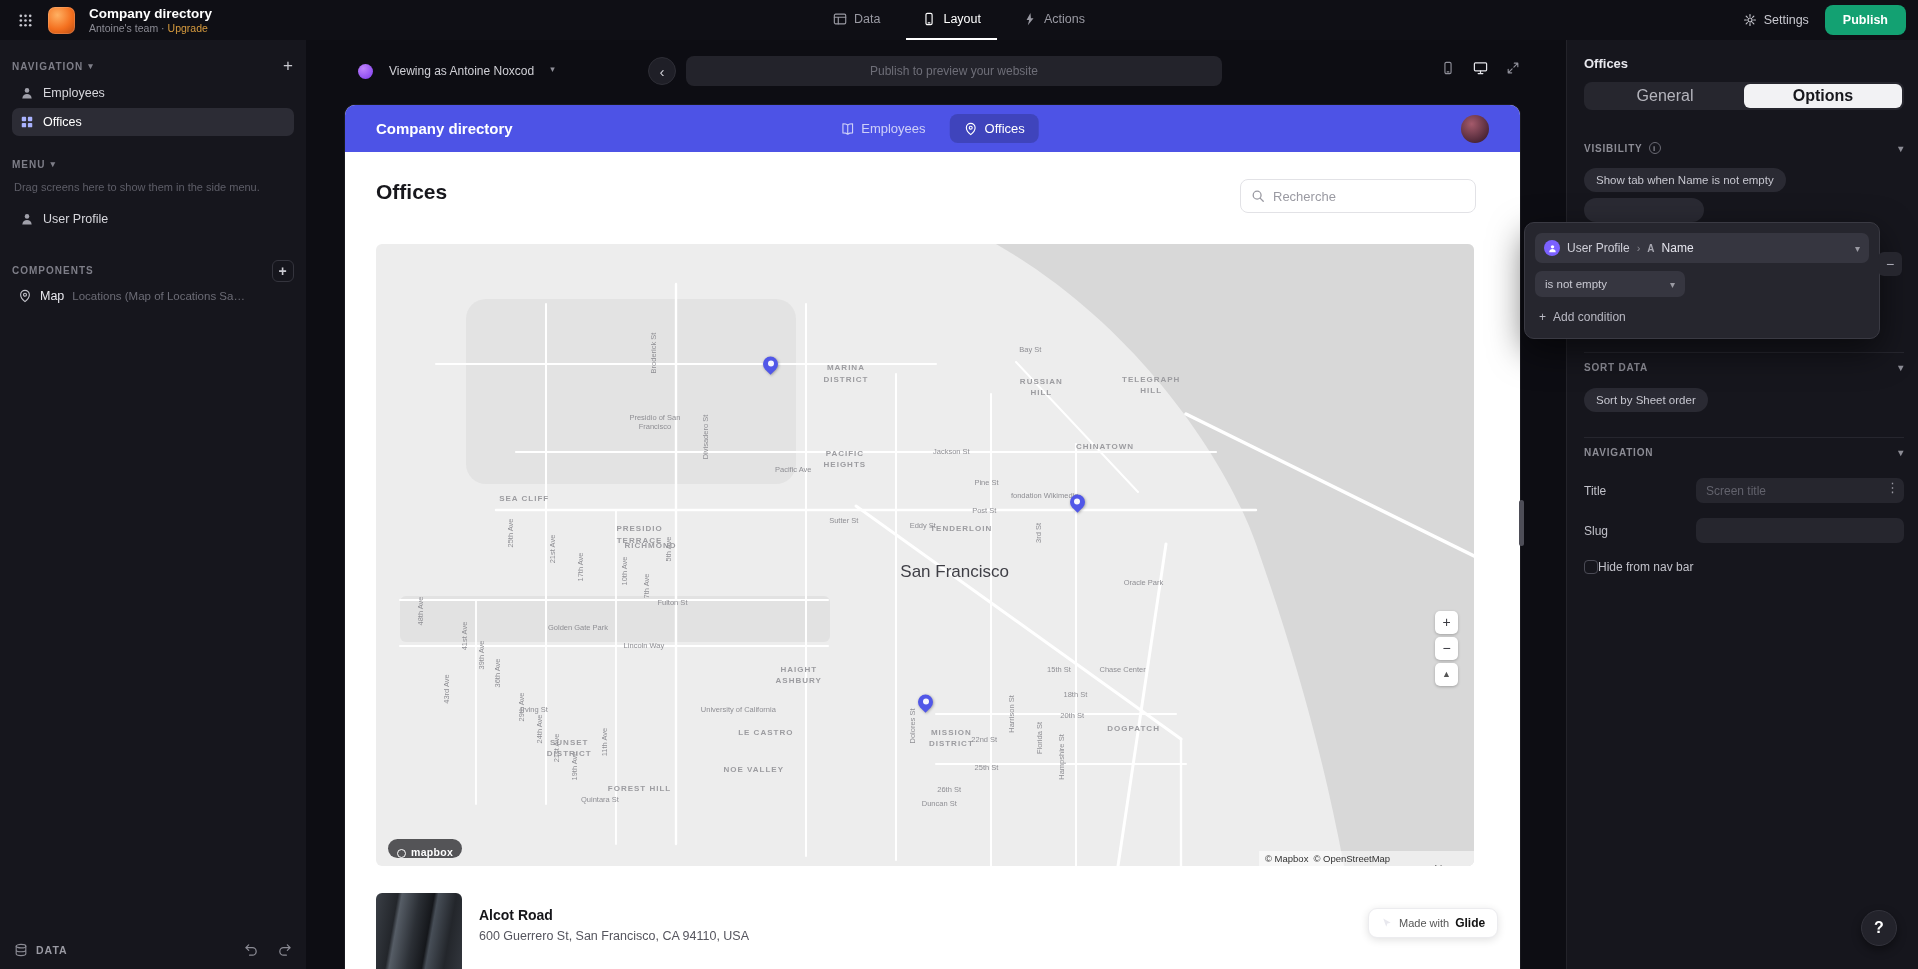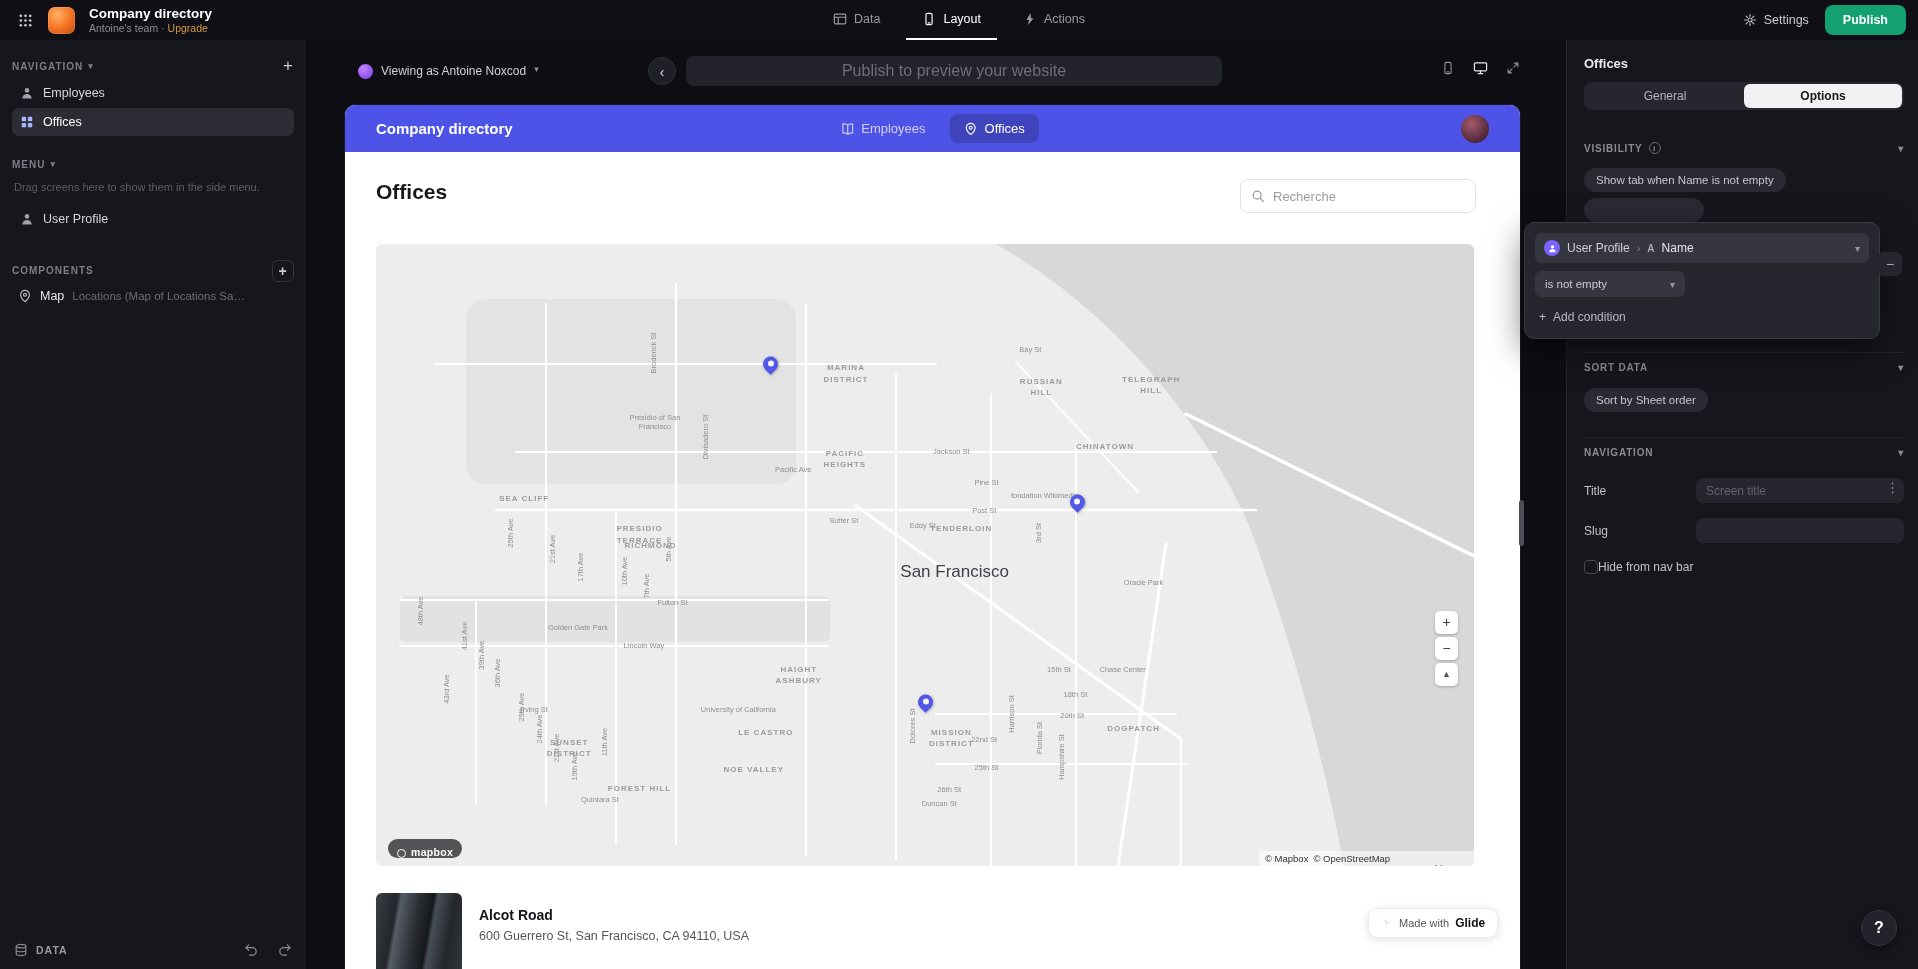--- a/index.html
+++ b/index.html
@@ -39,24 +39,24 @@
   .comp-row .i { color:#c0c0c8; flex:none; }
   .comp-desc { color:#6c6c76; font-size:11.5px; overflow:hidden; text-overflow:ellipsis; }
   .data-row { position:absolute; left:14px; right:14px; bottom:12px; display:flex; align-items:center; gap:8px; color:#9a9aa3; }
   .data-row .lbl { font-size:10.5px; font-weight:700; letter-spacing:1px; }
   .data-row .i { color:#8b8b94; }
   .undoredo { margin-left:auto; display:flex; gap:18px; color:#7a7a84; }
 
   
   .center { position:absolute; left:306px; top:40px; width:1260px; height:929px; background:var(--canvas_bg,#0d0d13); }
   .ptoolbar { position:absolute; left:0; top:8px; width:100%; height:46px; display:flex; align-items:center; }
-  .viewing { display:flex; align-items:flex-start; gap:8px; margin-left:52px; font-size:12px; color:#d0d0d6; cursor:pointer; }
+  .viewing { display:flex; align-items:flex-start; gap:16px; margin-left:52px; font-size:12px; color:#d0d0d6; cursor:pointer; }
   .v-avatar { width:15px; height:15px; border-radius:50%; background:radial-gradient(circle at 35% 30%, #c084fc, #7c3aed); }
   .back-btn { position:absolute; left:342px; top:9px; width:28px; height:28px; border-radius:50%; background:#1f1f27; border:1px solid #2e2e36; color:#cfcfd6; font-size:15px; display:flex; align-items:center; justify-content:center; cursor:pointer; }
-  .pub-bar { position:absolute; left:380px; top:8px; width:536px; height:30px; background:#23232b; border-radius:8px; display:flex; align-items:center; justify-content:center; font-size:16px; color:#6e6e78; cursor:pointer; }
+  .pub-bar { position:absolute; left:380px; top:8px; width:536px; height:30px; background:#23232b; border-radius:8px; display:flex; align-items:center; justify-content:center; font-size:12px; color:#6e6e78; cursor:pointer; }
   .dev-icons { position:absolute; right:46px; top:12px; display:flex; align-items:center; gap:18px; color:#8f8f99; }
   .dev-icons .i { cursor:pointer; }
   .dev-icons .i.bright { color:#e4e4ea; }
 
   
   .preview { position:absolute; left:39px; top:65px; width:1175px; height:864px; background:#fff; border-radius:10px 10px 0 0; overflow:hidden; box-shadow:0 0 0 1px rgba(255,255,255,.05); }
   .app-header { height:47px; background:var(--accent_blue,#4d53e6); display:flex; align-items:center; padding:0 31px; position:relative; }
   .app-title { font-size:15px; font-weight:700; color:#fff; }
   .app-tabs { position:absolute; left:50%; top:0; transform:translateX(-50%); height:47px; display:flex; align-items:center; gap:10px; }
   .app-tab { display:flex; align-items:center; gap:7px; font-size:13px; color:rgba(255,255,255,.72); padding:7px 14px; border-radius:8px; cursor:pointer; }
@@ -98,21 +98,21 @@
   .glide-badge { position:absolute; left:1023px; top:803px; height:30px; background:#fff; border:1px solid #ececef; border-radius:9px; box-shadow:0 2px 8px rgba(0,0,0,.12); display:flex; align-items:center; gap:6px; padding:0 12px; cursor:pointer; z-index:5; }
   .glide-badge .mw { font-size:11px; color:#555; }
   .glide-badge .gl { font-size:12px; font-weight:800; color:#111; }
 
   .scroll-handle { position:absolute; left:1519px; top:500px; width:5px; height:46px; background:#4e4e58; border-radius:3px; z-index:8; }
 
   
   .rpanel { position:absolute; left:1566px; top:40px; width:352px; height:929px; background:var(--panel_bg,#16161d); border-left:1px solid #23232a; }
   .rp-title { position:absolute; left:17px; top:16px; font-size:13px; font-weight:700; color:#e8e8ee; }
   .seg { position:absolute; left:17px; top:42px; width:320px; height:28px; background:#26262e; border-radius:8px; padding:2px; display:flex; }
-  .seg-btn { flex:1; display:flex; align-items:center; justify-content:center; font-size:12px; color:#b4b4bc; border-radius:6px; cursor:pointer; }
+  .seg-btn { flex:1; display:flex; align-items:center; justify-content:center; font-size:16px; color:#b4b4bc; border-radius:6px; cursor:pointer; }
   .seg-btn.active { background:#f2f2f4; color:#17171c; font-weight:700; }
   .rp-sec { position:absolute; left:17px; width:320px; display:flex; align-items:center; gap:6px; font-size:10px; font-weight:700; letter-spacing:.8px; color:#8c8c95; }
   .rp-sec .chev { margin-left:auto; font-size:10px; }
   .info-i { width:12px; height:12px; border:1px solid #6a6a74; border-radius:50%; font-size:8px; font-weight:700; color:#8c8c95; display:inline-flex; align-items:center; justify-content:center; font-style:normal; }
   .chip { position:absolute; left:17px; height:24px; background:#2a2a33; border-radius:12px; display:inline-flex; align-items:center; padding:0 12px; font-size:11.5px; color:#c6c6cf; cursor:pointer; white-space:nowrap; }
   .divider { position:absolute; left:17px; width:320px; height:1px; background:#26262e; }
   .frm-label { position:absolute; left:17px; font-size:12px; color:#c2c2ca; }
   .frm-input { position:absolute; left:129px; width:208px; height:25px; background:#26262e; border:none; border-radius:7px; padding:0 26px 0 10px; font-size:12px; color:#e6e6ee; font-family:inherit; outline:none; }
   .frm-input::placeholder { color:#62626c; }
   .kebab { position:absolute; left:319px; font-size:13px; color:#9a9aa3; cursor:pointer; }

